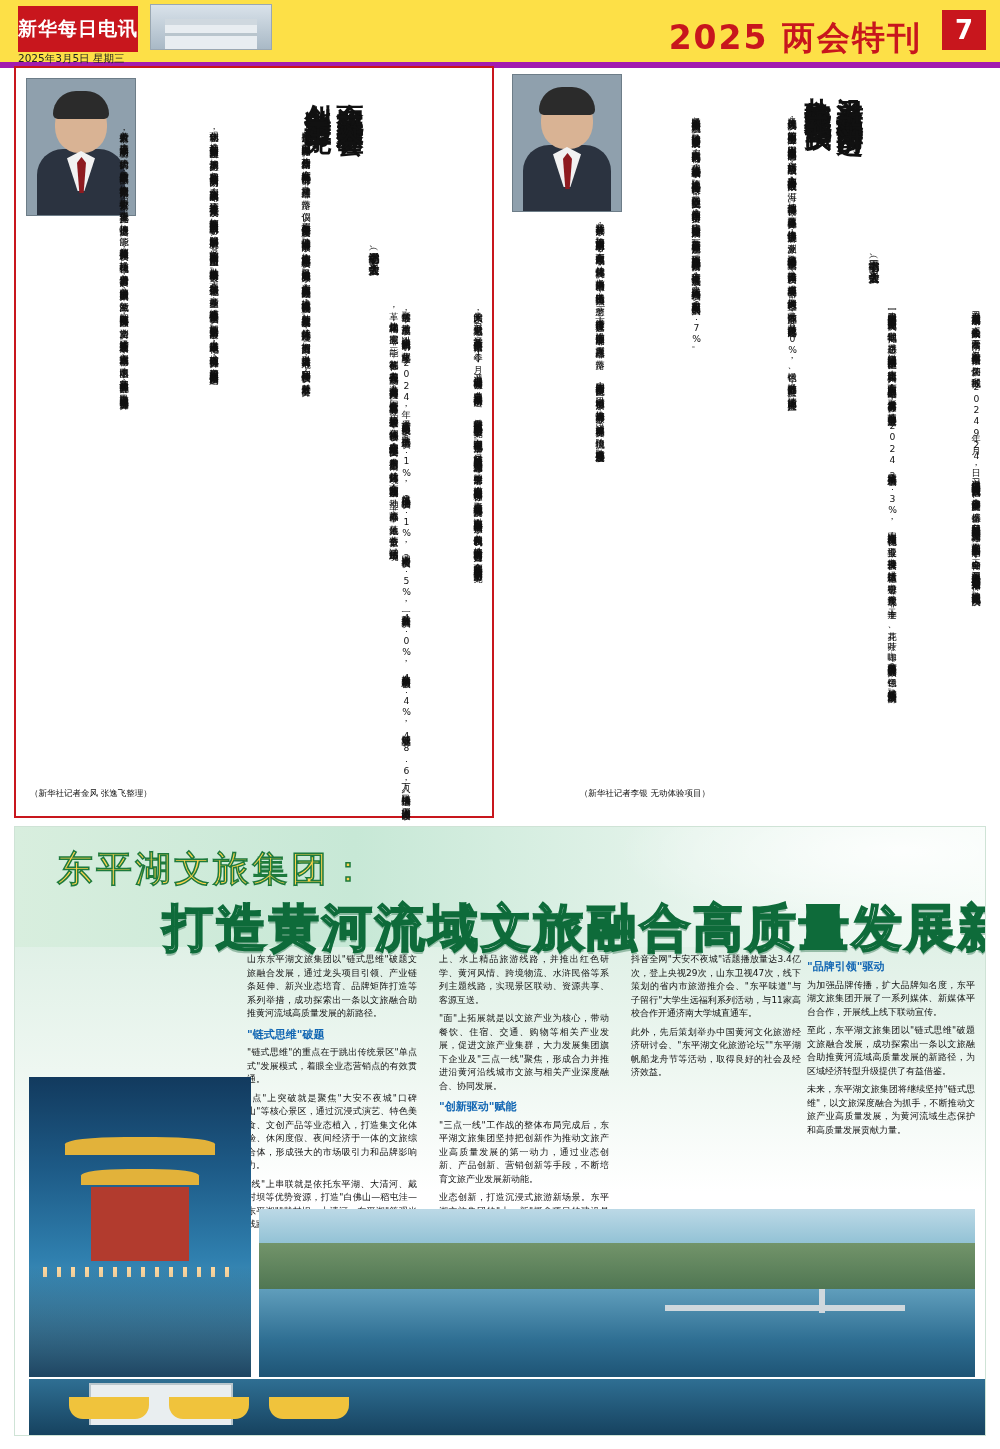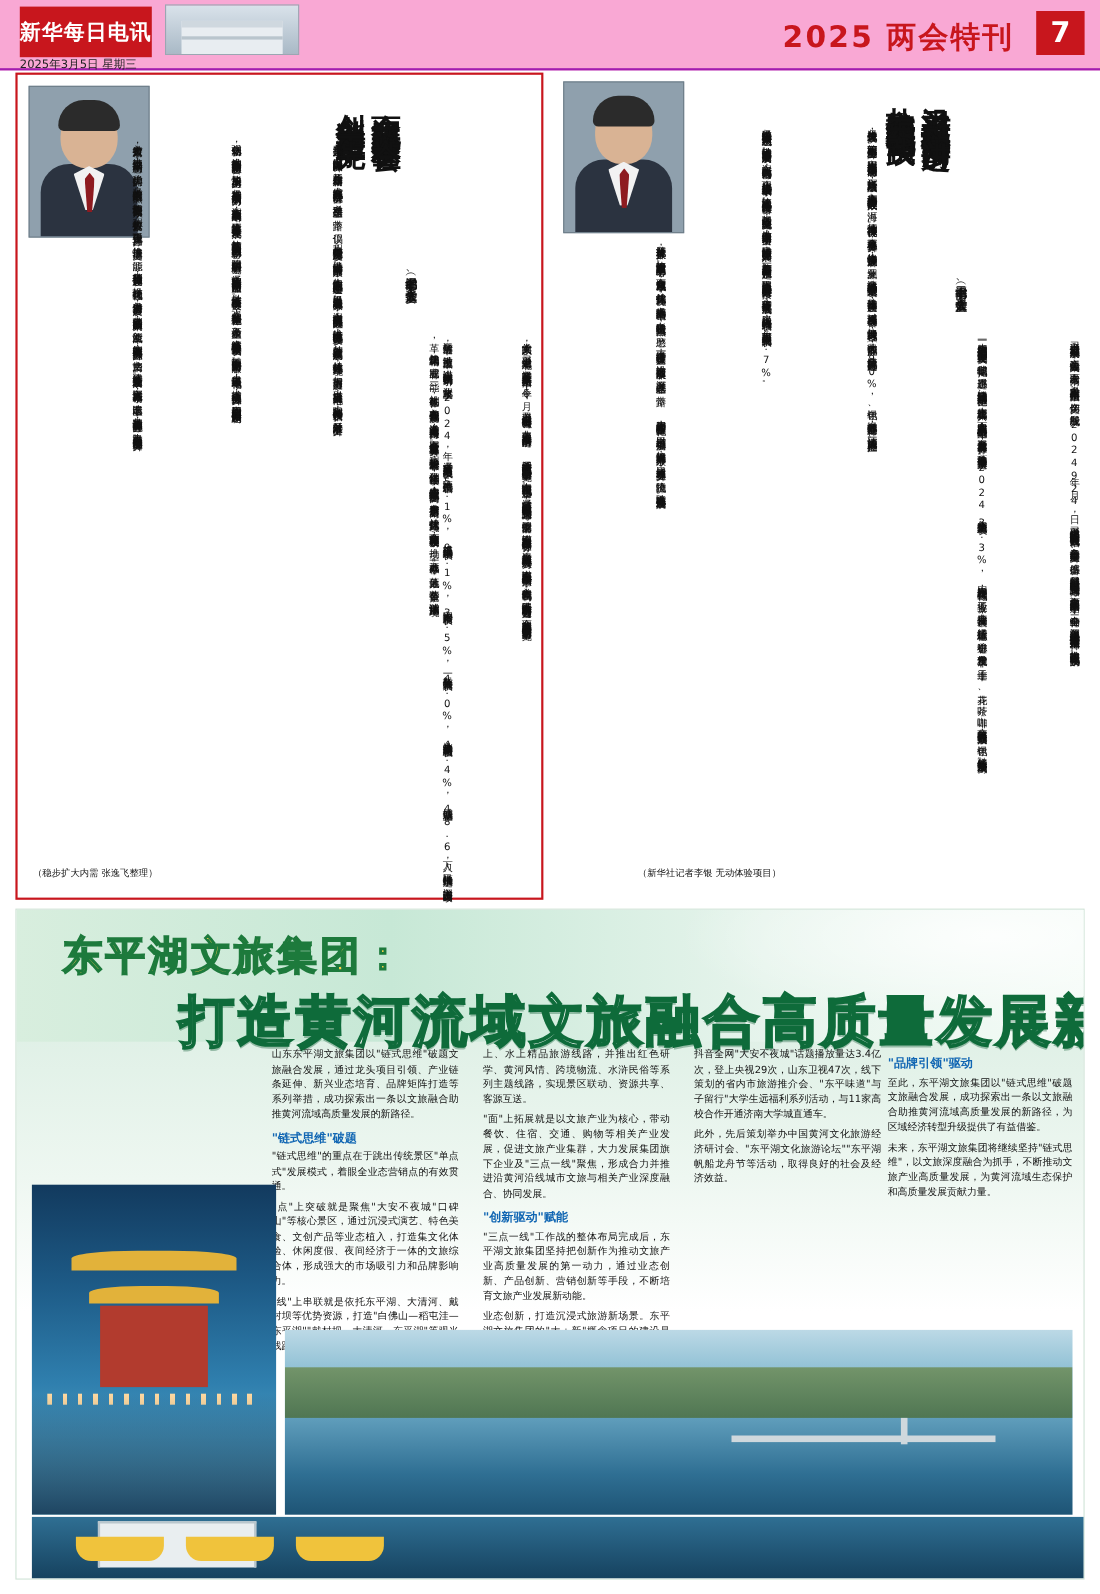--- a/index.html
+++ b/index.html
@@ -7,28 +7,28 @@
     width:1000px;height:1449px;
     background:#ffffff;
     font-family:"DejaVu Sans","Liberation Sans",sans-serif;
     color:#111;
     overflow:hidden;
     position:relative;
   }
   .page{position:relative;width:1000px;height:1449px;}
 
   
-  .masthead{position:absolute;left:0;top:0;width:1000px;height:62px;border-bottom:2px solid #a21caf;background:#f9a8d4;}
+  .masthead{position:absolute;left:0;top:0;width:1000px;height:62px;border-bottom:6px solid #a21caf;background:#fde047;}
   .logo-box{position:absolute;left:18px;top:6px;width:120px;height:46px;background:#c8161d;display:flex;align-items:center;justify-content:center;}
   .logo-box span{color:#fff;font-size:19px;font-weight:bold;letter-spacing:1px;font-family:"DejaVu Sans","Liberation Sans",sans-serif;}
   .dateline{position:absolute;left:18px;top:52px;font-size:10.5px;color:#222;white-space:nowrap;}
   .mast-photo{position:absolute;left:150px;top:4px;width:120px;height:44px;background:linear-gradient(#d9e2ea,#a9b9c6);border:1px solid #9aa7b2;overflow:hidden;}
   .mast-photo .bld{position:absolute;left:14px;top:14px;width:92px;height:26px;background:#e8edf1;border-top:6px solid #cfd8df;}
   .mast-photo .bld:after{content:"";position:absolute;left:0;top:8px;width:92px;height:3px;background:#b9c5cd;}
-  .mast-title{position:absolute;right:78px;top:16px;font-size:27px;font-weight:bold;color:#c8161d;letter-spacing:2px;white-space:nowrap;}
+  .mast-title{position:absolute;right:78px;top:16px;font-size:33px;font-weight:bold;color:#c8161d;letter-spacing:2px;white-space:nowrap;}
   .page-num{position:absolute;right:14px;top:10px;width:44px;height:40px;background:#c8161d;color:#fff;font-size:26px;font-weight:bold;display:flex;align-items:center;justify-content:center;}
 
   
   .newsblock{position:absolute;left:14px;top:66px;width:972px;height:752px;}
   .art{position:absolute;top:0;height:752px;}
   .art-left{left:0;width:480px;border:2px solid #c8161d;box-sizing:border-box;}
   .art-right{left:492px;width:480px;}
 
   .portrait{position:absolute;width:108px;height:136px;background:#8fa0ad;border:1px solid #6d7d88;overflow:hidden;}
   .portrait .head{position:absolute;left:28px;top:16px;width:52px;height:58px;border-radius:50% 50% 45% 45%;background:#d9b394;}
@@ -43,21 +43,21 @@
   .byline{position:absolute;writing-mode:vertical-rl;text-orientation:upright;font-size:9px;color:#111;}
 
   
   .feature{position:absolute;left:14px;top:826px;width:972px;height:610px;overflow:hidden;
     background:linear-gradient(180deg,#eaf4ee 0%,#dff0e6 18%,#eef7f1 40%,#ffffff 60%);
     border:1px solid #cfe3d6;box-sizing:border-box;}
   .feat-deco{position:absolute;left:0;top:0;width:972px;height:120px;
     background:linear-gradient(90deg,#d8eede 0%,#c7e8d6 35%,#e6f4ec 70%,#f3fbf6 100%);}
   .feat-deco:after{content:"";position:absolute;right:0;top:0;width:420px;height:120px;
     background:radial-gradient(ellipse at 80% 20%, rgba(255,255,255,.85), rgba(255,255,255,0) 60%);}
-  .feat-h1{position:absolute;left:42px;top:18px;font-size:36px;font-weight:bold;color:#ffd34d;
+  .feat-h1{position:absolute;left:42px;top:18px;font-size:36px;font-weight:normal;color:#ffd34d;
     -webkit-text-stroke:1.5px #1d7a3c;letter-spacing:3px;white-space:nowrap;font-family:"DejaVu Serif","Liberation Serif",serif;}
   .feat-h2{position:absolute;left:148px;top:68px;font-size:50px;font-weight:bold;color:#ffffff;
     -webkit-text-stroke:2px #0e6b3a;letter-spacing:3px;white-space:nowrap;font-family:"DejaVu Serif","Liberation Serif",serif;
     text-shadow:0 3px 0 rgba(12,90,50,.35);}
 
   .feat-body{position:absolute;left:232px;top:126px;width:732px;height:250px;}
   .fcol{position:absolute;top:0;width:170px;font-size:9px;line-height:1.5;color:#111;text-align:justify;}
   .fcol h4{margin:6px 0 3px;font-size:11px;color:#1166b3;font-weight:bold;}
   .fcol p{margin:0 0 5px;}
 
@@ -113,21 +113,21 @@
       <div class="v-title" style="right:160px;top:14px;font-size:27px;height:300px;">创业创新动力活力上勇于争先</div>
       <div class="v-title" style="right:128px;top:14px;font-size:27px;height:300px;">全面深化改革开放在激发全社会</div>
       <div class="byline" style="right:112px;top:176px;height:230px;font-size:11px;">郝鹏（辽宁省委书记、省人大常委会主任）</div>
 
       <div class="coltext" style="right:8px;top:236px;height:500px;width:100px;">党的十八大以来，习近平总书记对东北、辽宁改革开放工作多次作出重要指示、令年1月，习近平总书记在辽宁考察时强调"要坚定不移把振兴发展推向前进"，希望辽宁在推动新时代东北全面振兴取得新突破上勇于争先，奋力谱写中国式现代化辽宁篇章。辽宁省坚持以习近平新时代中国特色社会主义思想为指导，按照党中央部署，锚定全面振兴新突破三年行动目标任务，聚焦重点领域和关键环节持续发力，以实施全面振兴新突破三年行动为抓手，着力完善体制机制，持续不断激发市场活力和社会创造力，全面深化改革开放在激发全社会创业创新动力活力上勇于争先。</div>
 
       <div class="coltext" style="left:300px;top:236px;height:500px;width:96px;">聚焦关键环节，推动重点改革，以进一步完善体制机制为牵引，深化改革攻坚。2024年，辽宁省高质量发展迈出坚实步伐，地区生产总值增长5.1%，规模以上工业增加值增长9.1%，固定资产投资增长3.5%，一般公共预算收入增长4.0%，社会消费品零售总额增长4.4%，城镇新增就业48.6万人，民生福祉持续增进。深入推进国资国企改革，加快优化布局结构，完成国有"三能"机制改革任务，着力在完善现代企业制度、激发企业活力等方面持续用力，国有企业运行质量效益显著提升。积极稳妥推进农村改革，深化供销社综合改革，农业生产经营组织化程度不断提高，粮食产量再创历史新高。持续优化营商环境，全面实施营商环境建设条例，推动"高效办成一件事"落地见效，营造公平竞争、诚信守法的市场环境。</div>
       <div class="coltext" style="left:206px;top:56px;height:680px;width:90px;">坚持扩大开放，深度融入国内国际双循环，构建开放合作新格局。发挥东北地区对外开放前沿优势，主动对接共建"一带一路"倡议，积极参与中蒙俄经济走廊建设，推动辽宁沿海经济带高水平开放。加快大连东北亚国际航运中心建设，提升港口集疏运能力和服务水平。深入实施自由贸易试验区提升战略，推进跨境电商综合试验区建设，外贸新业态新模式快速发展。持续优化外商投资环境，加大招商引资力度，引进一批重大外资项目落地，实际利用外资保持较快增长，对外开放水平不断提升。</div>
       <div class="coltext" style="left:118px;top:56px;height:680px;width:86px;">强化创新驱动，推动科技创新和产业创新深度融合，加快形成新质生产力。坚持把创新作为引领发展的第一动力，深入实施创新驱动发展战略，统筹推进教育科技人才一体化发展，加快打造具有全国影响力的区域科技创新中心。沈阳材料科学国家研究中心、辽宁实验室等高能级创新平台作用日益凸显，一批关键核心技术攻关取得突破。强化企业科技创新主体地位，高新技术企业、雏鹰瞪羚独角兽企业数量快速增长，科技型中小企业创新活力不断释放。大力促进科技成果本地转化，技术合同成交额持续提升，产学研用深度融合的协同创新体系加快构建。</div>
       <div class="coltext" style="left:14px;top:56px;height:660px;width:100px;">着力扩大有效需求，推动供需更高水平动态平衡，稳步扩大内需。坚持扩大内需这个战略基点，加快培育完整内需体系。积极扩大有效投资，强化重大项目支撑，加快推进一批交通、能源、水利等基础设施项目建设，投资结构持续优化。着力促进消费扩容提质，落实消费品以旧换新政策，新能源汽车、智能家电等消费热点持续升温，文旅消费、冰雪经济等新业态蓬勃发展。深入实施城市更新行动，改造老旧小区，完善基础设施和公共服务配套，人民群众获得感幸福感安全感明显提升。</div>
-      <div class="byline" style="left:14px;top:720px;height:26px;writing-mode:horizontal-tb;width:180px;font-size:8.5px;">（稳步扩大内需 张逸飞整理）</div>
+      <div class="byline" style="left:14px;top:720px;height:26px;writing-mode:horizontal-tb;width:180px;font-size:8.5px;">（新华社记者金风 张逸飞整理）</div>
     </div>
 
     <div class="art art-right">
       <div class="portrait" style="left:6px;top:8px;">
         <div class="body"></div>
         <div class="head"></div>
         <div class="hair"></div>
         <div class="shirt"></div>
         <div class="tie"></div>
       </div>
@@ -167,20 +167,21 @@
         <p>业态创新，打造沉浸式旅游新场景。东平湖文旅集团的"大＋新"概念项目的建设是在引入VR、AR等新技术后，开发沉浸式演艺、无动体验项目，该项目主要以"水浒大观""遇见罗贯中"为主，让游众志感受到沉浸式文旅体验新需要，使游客在不同不度中获得更好的体验。</p>
       </div>
 
       <div class="fcol" style="left:384px;">
         <p>抖音全网"大安不夜城"话题播放量达3.4亿次，登上央视29次，山东卫视47次，线下策划的省内市旅游推介会、"东平味道"与子留行"大学生远福利系列活动，与11家高校合作开通济南大学城直通车。</p>
         <p>此外，先后策划举办中国黄河文化旅游经济研讨会、"东平湖文化旅游论坛""东平湖帆船龙舟节等活动，取得良好的社会及经济效益。</p>
       </div>
 
       <div class="fcol" style="left:560px;width:168px;">
         <h4>"品牌引领"驱动</h4>
+        <p>为加强品牌传播，扩大品牌知名度，东平湖文旅集团开展了一系列媒体、新媒体平台合作，开展线上线下联动宣传。</p>
         <p>至此，东平湖文旅集团以"链式思维"破题文旅融合发展，成功探索出一条以文旅融合助推黄河流域高质量发展的新路径，为区域经济转型升级提供了有益借鉴。</p>
         <p>未来，东平湖文旅集团将继续坚持"链式思维"，以文旅深度融合为抓手，不断推动文旅产业高质量发展，为黄河流域生态保护和高质量发展贡献力量。</p>
       </div>
     </div>
 
     <div class="photo ph-temple">
       <div class="roof"></div>
       <div class="roof2"></div>
       <div class="wall"></div>
       <div class="lamps"></div>

